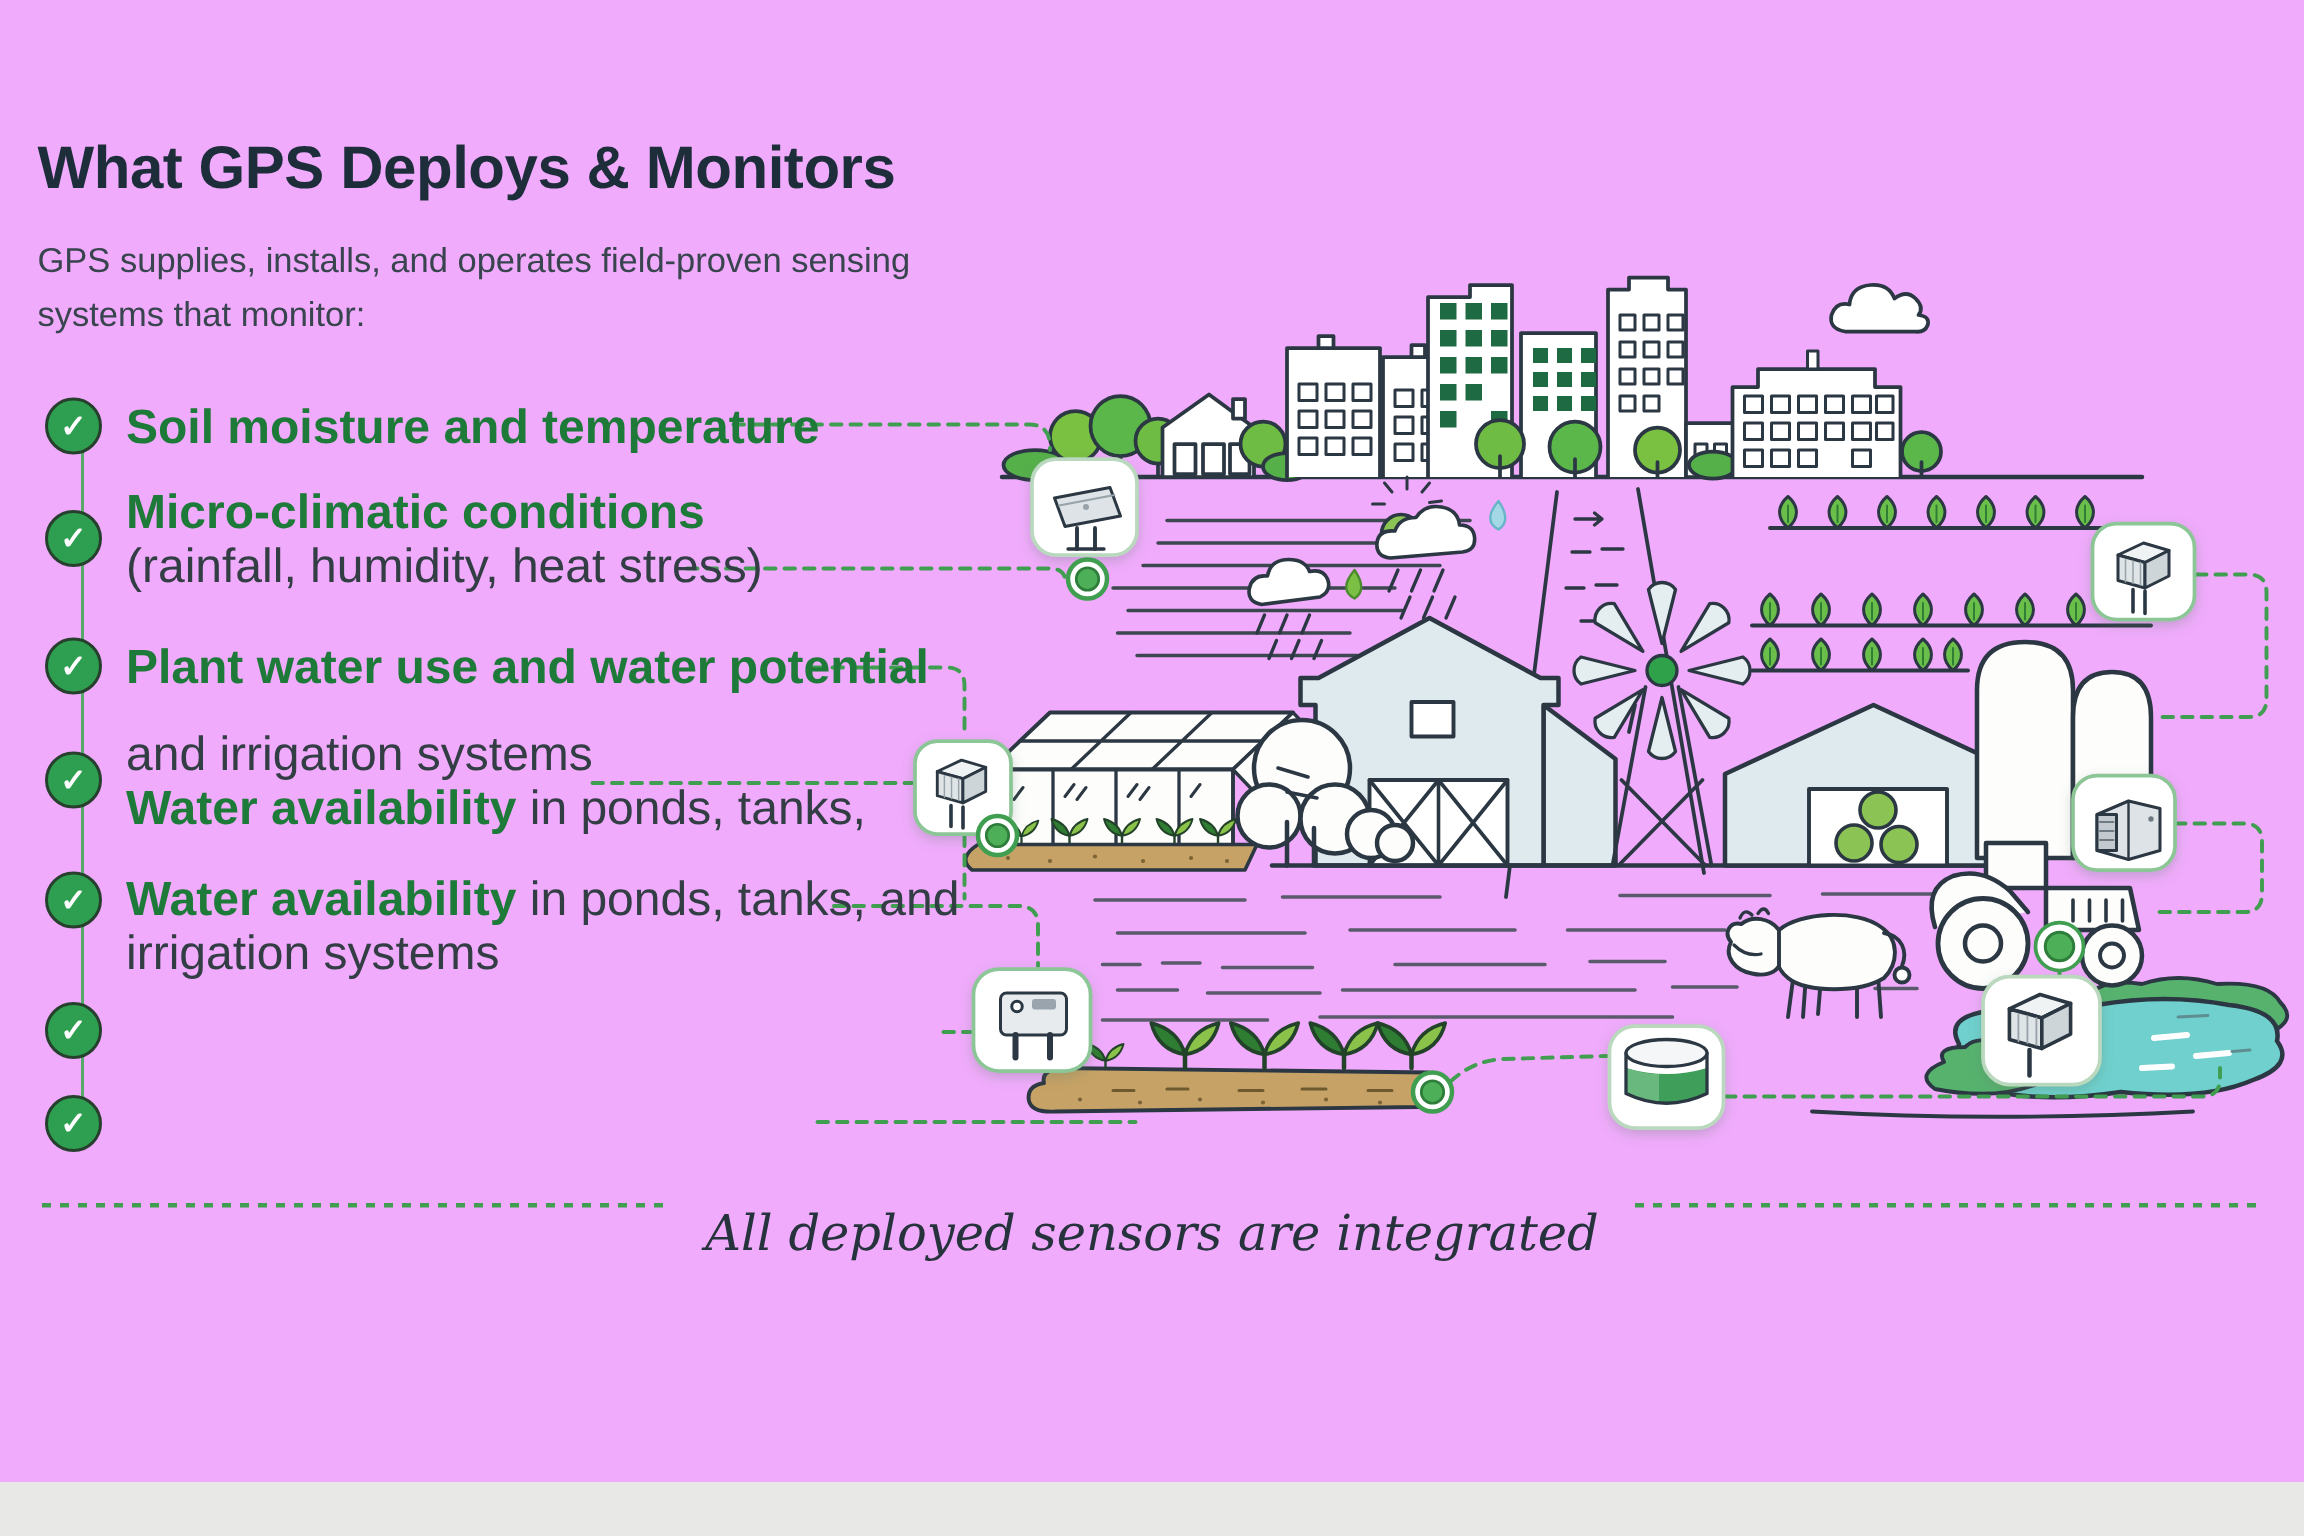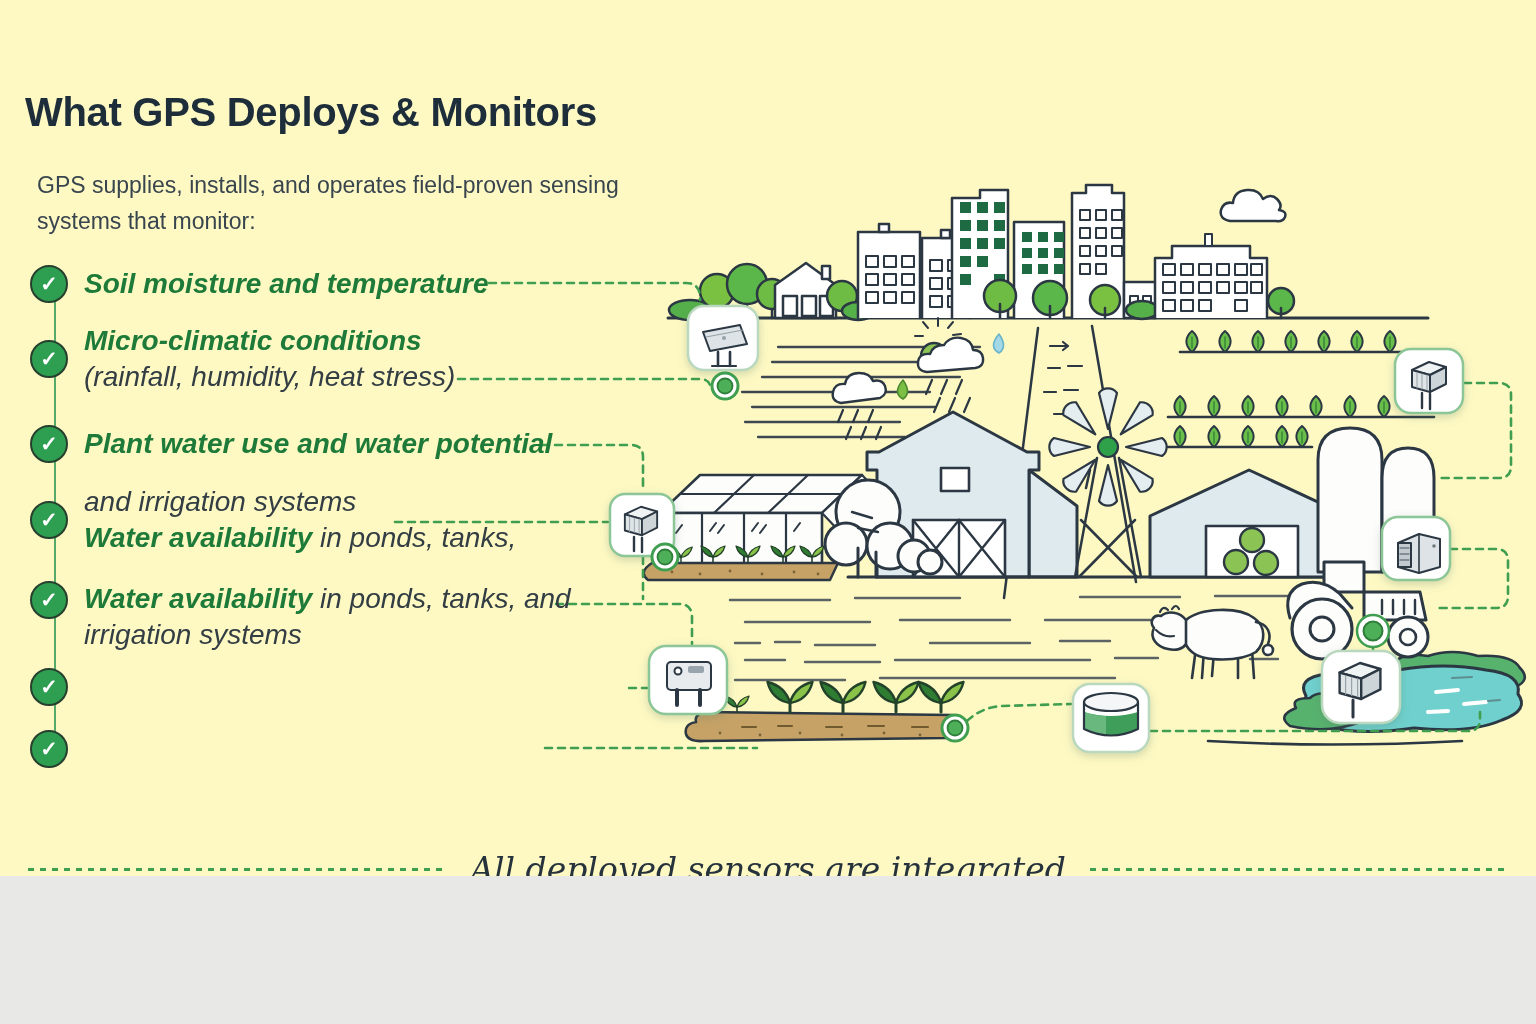--- a/index.html
+++ b/index.html
@@ -1,41 +1,41 @@
 <!DOCTYPE html>
 <html><head>
 <meta charset="utf-8">
 <style>
   html,body{margin:0;padding:0;background:#e8e8e6;}
-  .page{position:relative;width:1536px;height:876px;background:#fef9c3;overflow:hidden;
+  .page{position:relative;width:1536px;height:988px;background:#f0abfc;overflow:hidden;
         font-family:"Liberation Sans",sans-serif;}
   .art{position:absolute;left:0;top:0;width:1536px;height:1024px;}
 
   .title{position:absolute;left:25px;top:88px;margin:0;font-size:40px;line-height:48px;
          font-weight:700;color:#1d2d3a;letter-spacing:-0.3px;}
-  .subtitle{position:absolute;left:25px;top:155px;margin:12px;font-size:23px;line-height:36px;
+  .subtitle{position:absolute;left:25px;top:155px;margin:0;font-size:23px;line-height:36px;
             color:#39454e;font-weight:400;}
 
   .checklist{position:absolute;inset:0;}
   .vline{position:absolute;left:54px;top:284px;height:465px;width:0;
          border-left:2.5px solid #56a968;}
   .cl-item{position:absolute;left:30px;display:flex;gap:16px;align-items:center;}
   .cl-item.i1{top:265px}.cl-item.i2{top:323px}.cl-item.i3{top:425px}
   .cl-item.i4{top:484px}.cl-item.i5{top:581px;align-items:flex-start}
   .cl-item.i6{top:668px}.cl-item.i7{top:730px}
   .badge{flex:0 0 auto;width:38px;height:38px;border-radius:50%;background:#2e9e50;
          border:2.5px solid #27402e;box-sizing:border-box;color:#fff;display:flex;
          align-items:center;justify-content:center;font-size:21px;font-weight:700;}
   .lines{display:flex;flex-direction:column;}
-  .ln{font-size:28px;line-height:36px;white-space:nowrap;font-style:italic;}
+  .ln{font-size:32px;line-height:36px;white-space:nowrap;}
   .em{color:#1d7a38;font-weight:700;}
   .rg{color:#323d44;font-weight:400;}
 
-  .caption-row{position:absolute;left:0;right:0;top:802px;display:flex;align-items:center;
-               gap:24px;padding:0 28px;margin-top:48px;}
+  .caption-row{position:absolute;left:0;right:0;top:802px;display:flex;
+               gap:24px;padding:0 28px;}
   .dash-line{flex:1;height:3px;
      background:repeating-linear-gradient(90deg,#3f9e4f 0 6px,transparent 6px 12px);}
   .caption{flex:0 0 auto;font-family:"DejaVu Serif",serif;font-style:italic;
            font-size:33px;color:#26323c;}
 </style>
 </head>
 <body>
 
 <div class="page">
 

